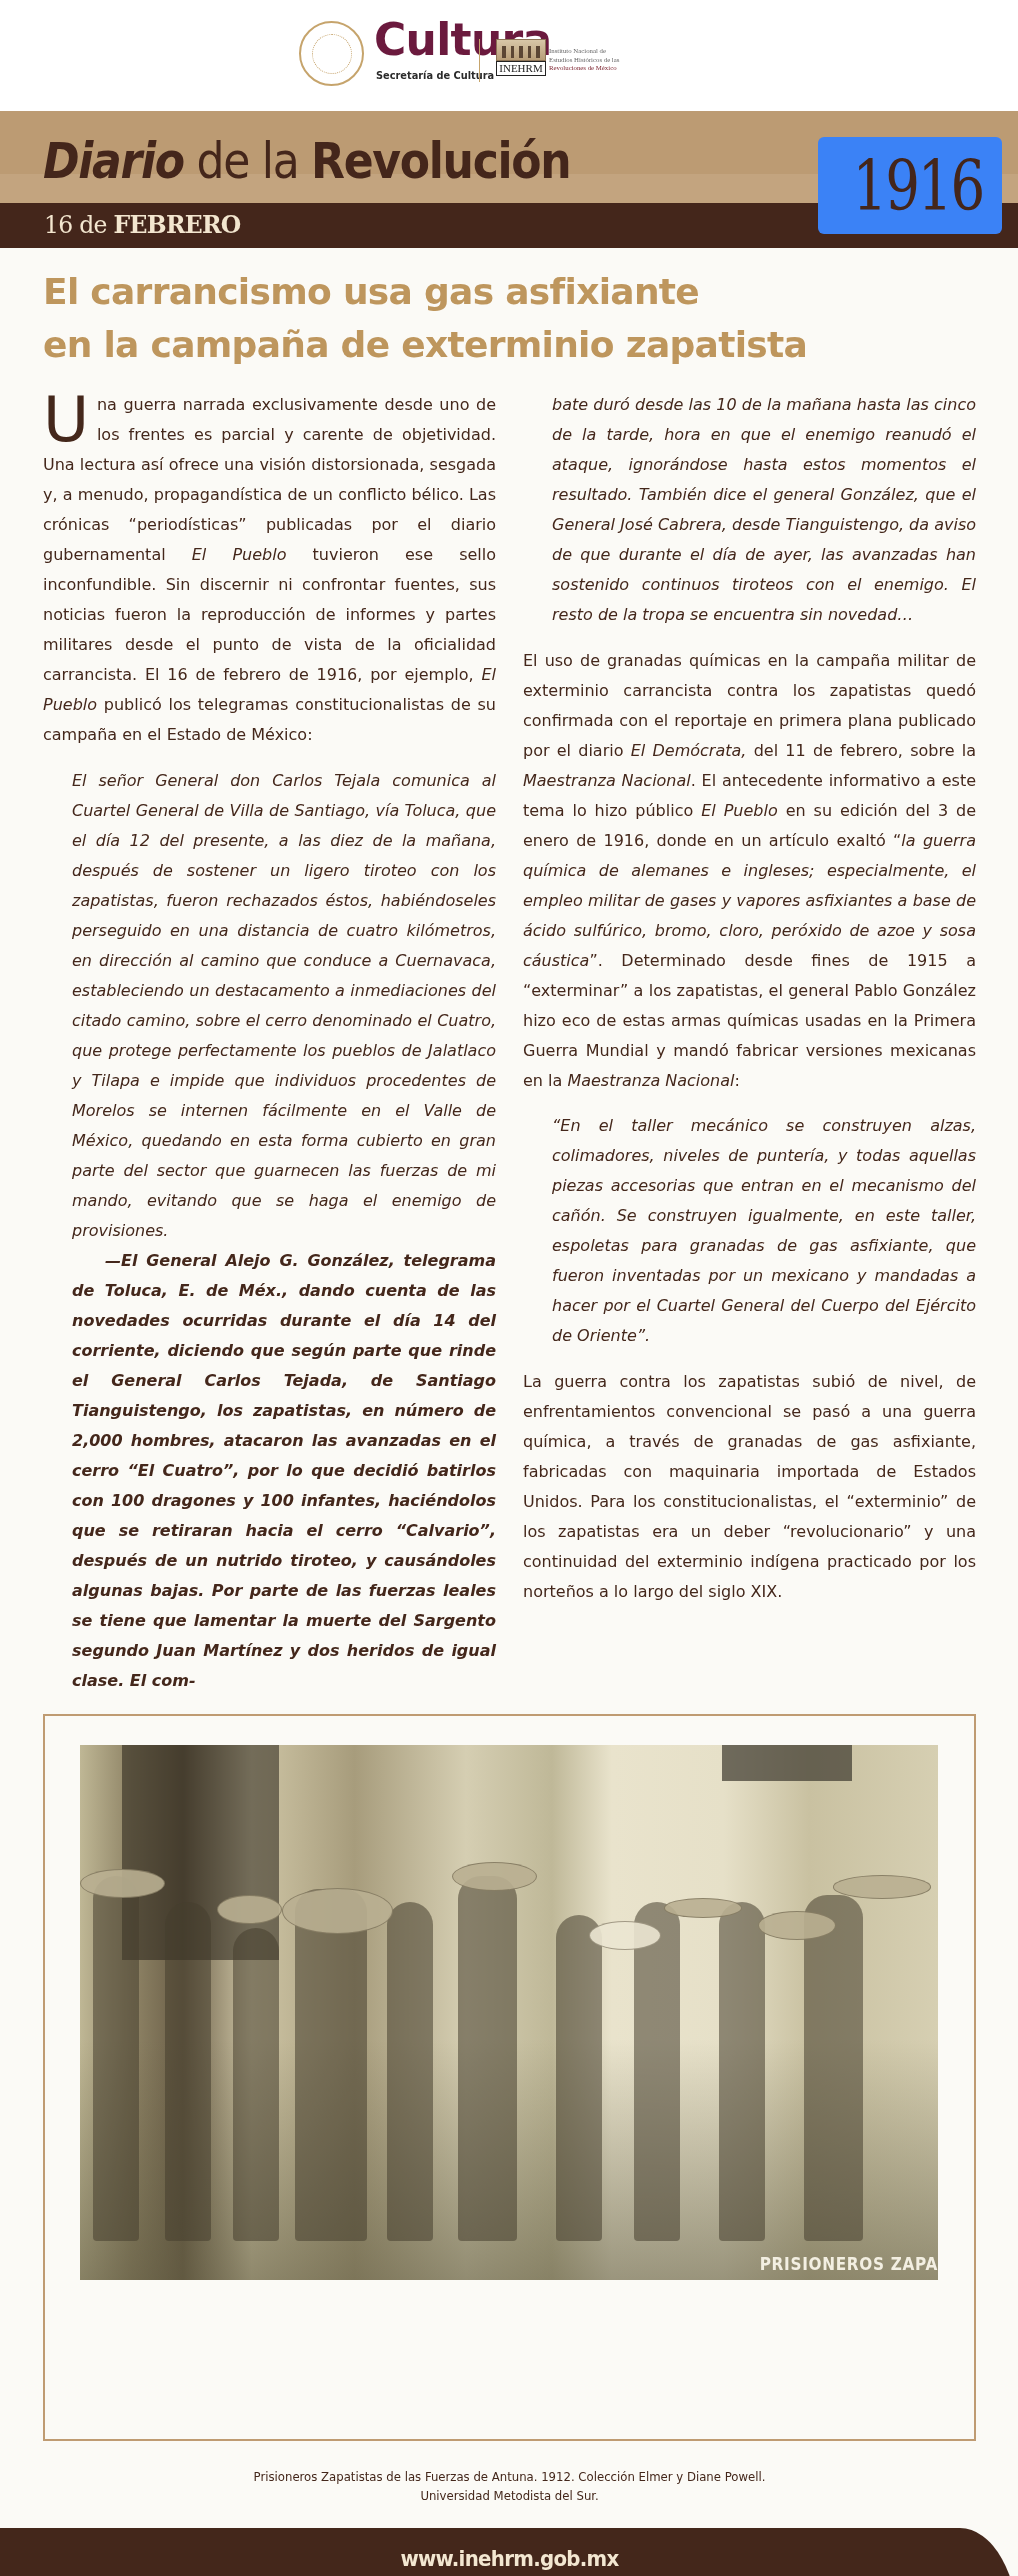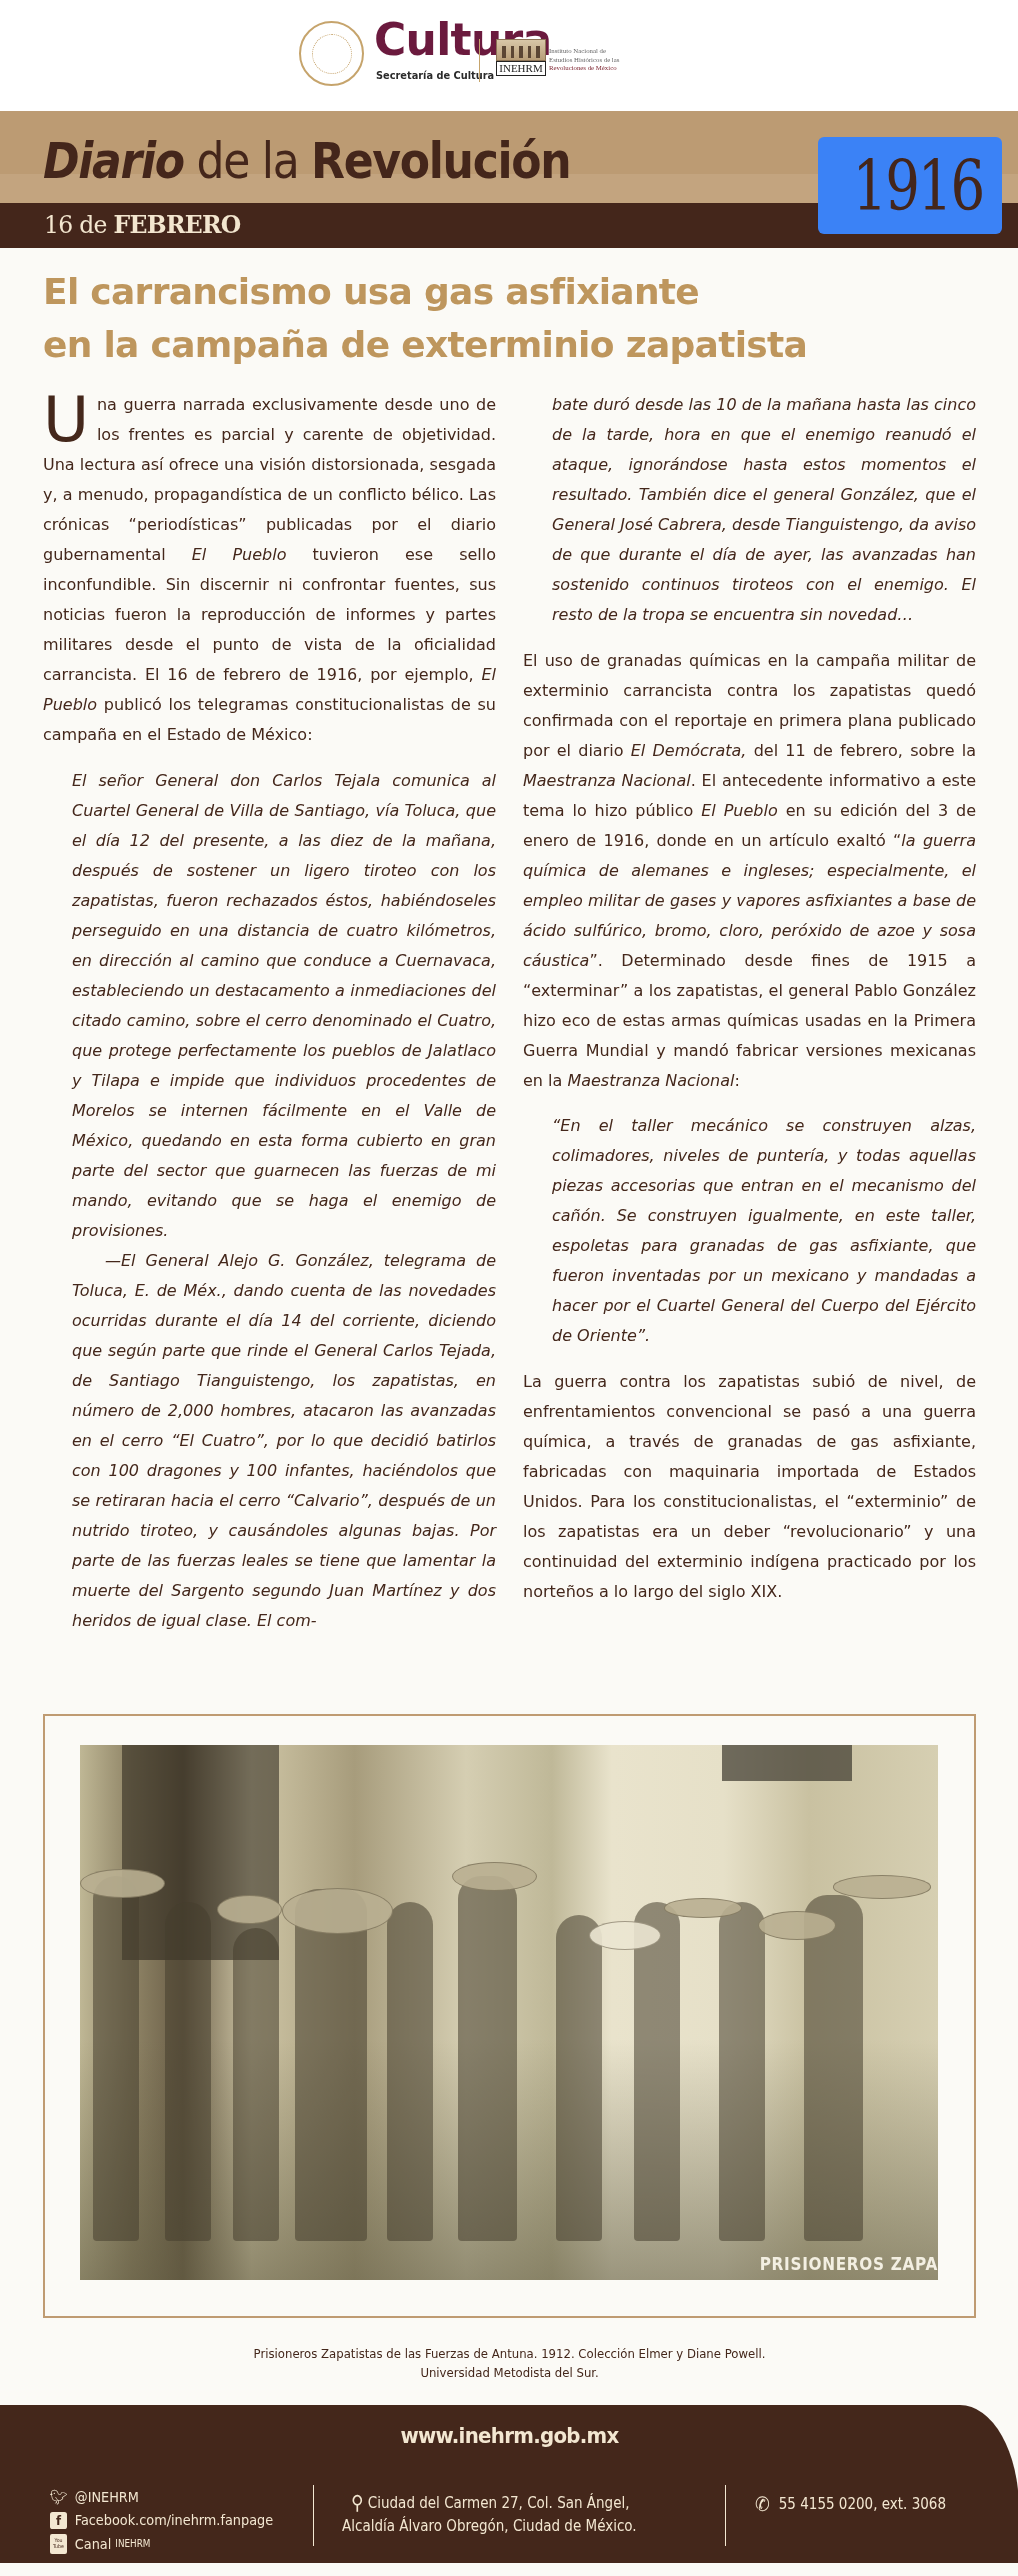--- a/index.html
+++ b/index.html
@@ -46,27 +46,27 @@
 
   
   .headline { padding: 17px 43px 0 43px; font-size: 36px; font-weight: bold; color: #be965d; line-height: 53px;
           letter-spacing: -0.7px; height: 142px; }
 
   
   .columns { display: flex; justify-content: space-between; padding: 0 43px; height: 1324px; }
   .col { width: 453px; }
   .col p { font-size: 16px; line-height: 30px; text-align: justify; hyphens: auto; color: #44271b; }
   .col p.quote { font-style: italic; padding-left: 29px; }
-  .col p.sig { text-indent: 33px; }
+  .col p.sig { text-indent: 33px; font-weight: bold; }
   .col .gap { height: 15.7px; }
   .dropcap { float: left; font-size: 63px; line-height: 52px; margin: 3.9px 7.8px 0 0; color: #44271b; font-weight: normal; }
   .col em { font-style: italic; }
 
   
-  .photo-frame { margin: 0 43px; height: 604px; border: 2.6px solid #bf9b72; background: #fbfaf6; position: relative; }
+  .photo-frame { margin: 0 43px; height: 727px; border: 2.6px solid #bf9b72; background: #fbfaf6; position: relative; }
   .photo { position: absolute; left: 35px; top: 29px; width: 858px; height: 535px;
           background:
             linear-gradient(180deg, rgba(70,60,40,0) 0%, rgba(70,60,40,0) 55%, rgba(90,85,60,0.55) 100%),
             linear-gradient(90deg, #bfb795 0%, #8f8466 6%, #6a5e47 12%, #cfc6a6 20%, #a79c7c 32%, #d5ceb2 45%, #bfb898 55%, #e9e3cc 62%, #e6e0c8 75%, #c9c1a1 85%, #d6cfb2 100%);
           overflow: hidden; }
   .photo .door { position: absolute; left: 42px; top: 0; width: 157px; height: 215px; background: rgba(40,35,25,0.55); }
   .photo .window { position: absolute; left: 642px; top: 0; width: 130px; height: 36px; background: rgba(60,55,45,0.7); }
   .photo .figure { position: absolute; bottom: 39px; width: 46px; border-radius: 23px 23px 3.9px 3.9px; background: rgba(70,62,45,0.55); }
   .photo .hat { position: absolute; width: 85px; height: 29px; border-radius: 50%; background: rgba(185,175,145,0.9); border: 1.3px solid rgba(90,80,60,0.5); }
   .photo-label { position: absolute; right: 0; bottom: 6.5px; font-family: "DejaVu Sans Condensed", "DejaVu Sans", sans-serif;

